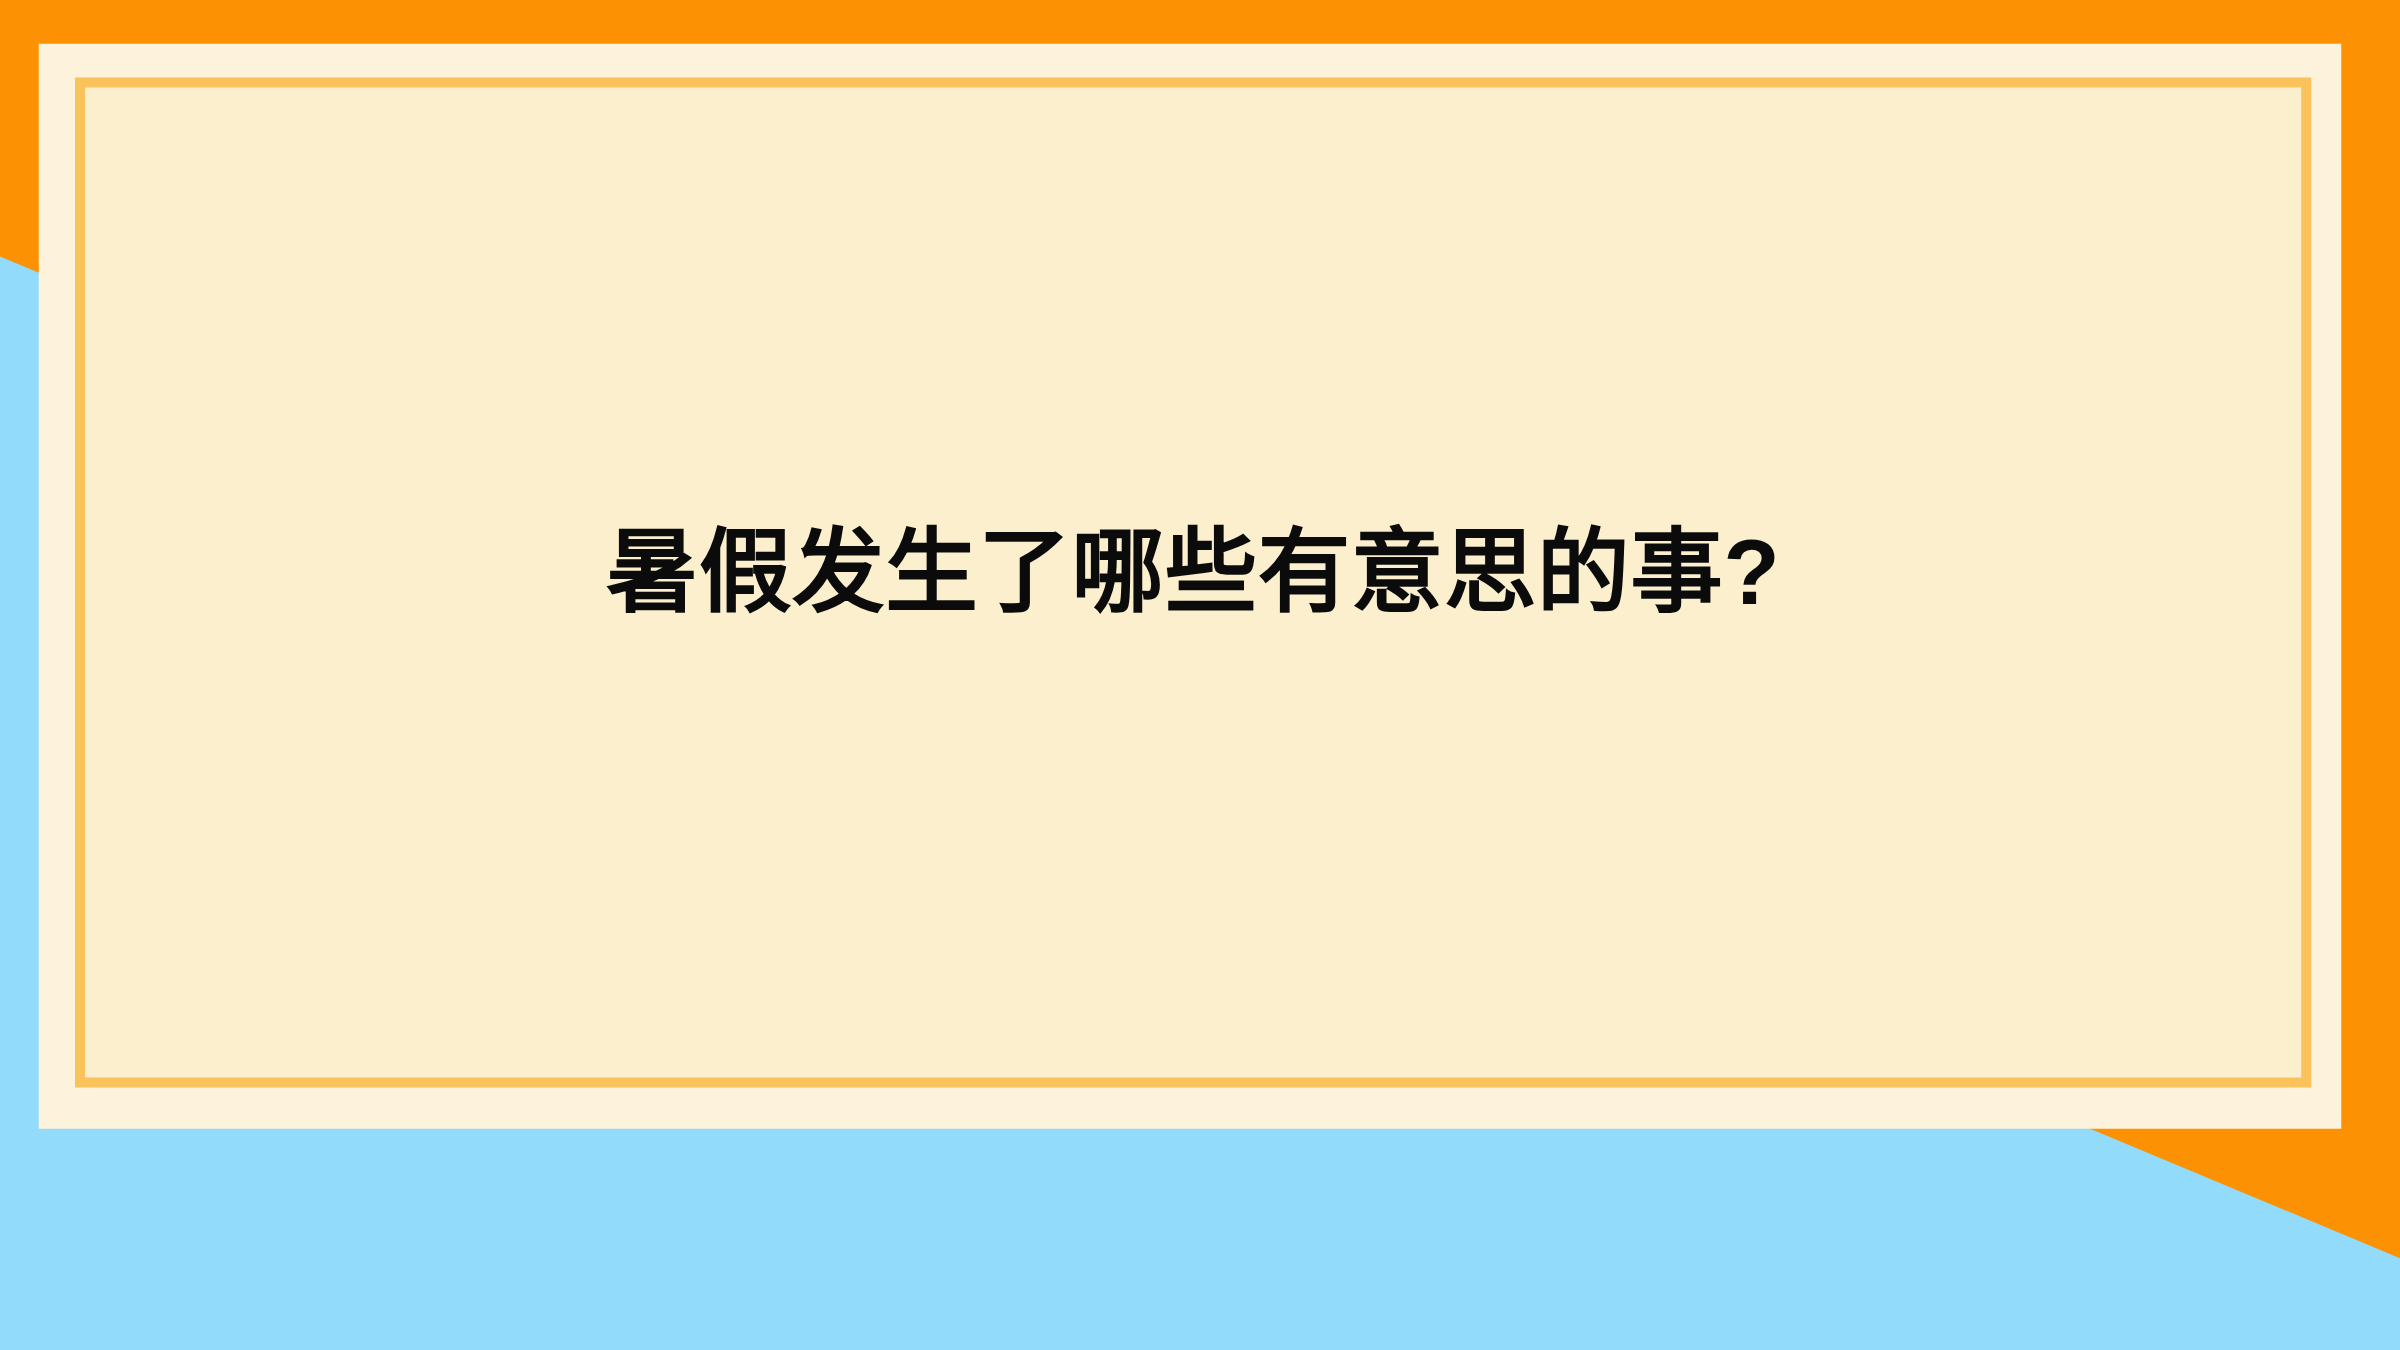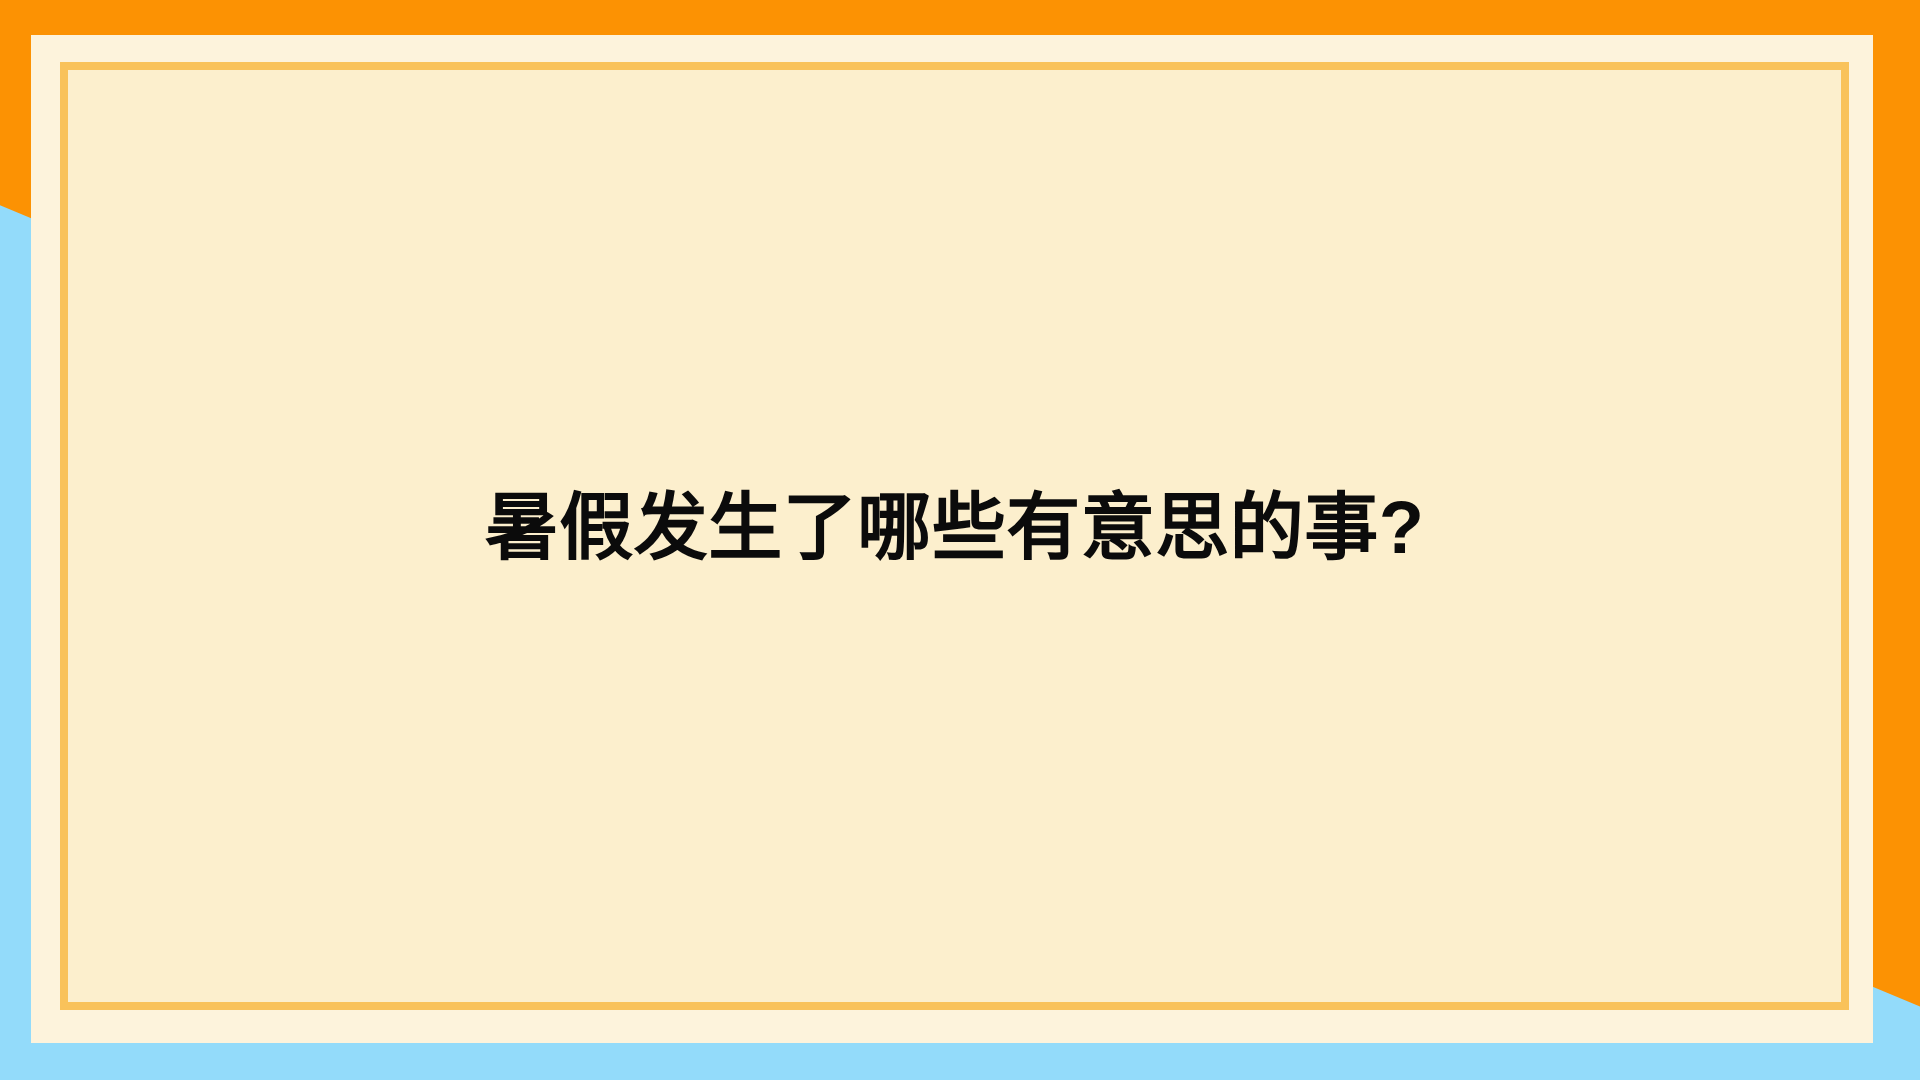--- a/index.html
+++ b/index.html
@@ -41,21 +41,21 @@
     background: #FC9203;
     clip-path: polygon(0 0, 100% 0, 100% 93.2%, 0 19.0%);
   }
 
   
   #card {
     position: absolute;
     left: 31px;
     top: 35px;
     width: 1842px;
-    height: 1008px;
+    height: 868px;
     background: #FDF3DC;
     box-sizing: border-box;
   }
 
   
   #card-inner-border {
     position: absolute;
     left: 29px;
     top: 27px;
     right: 24px;

